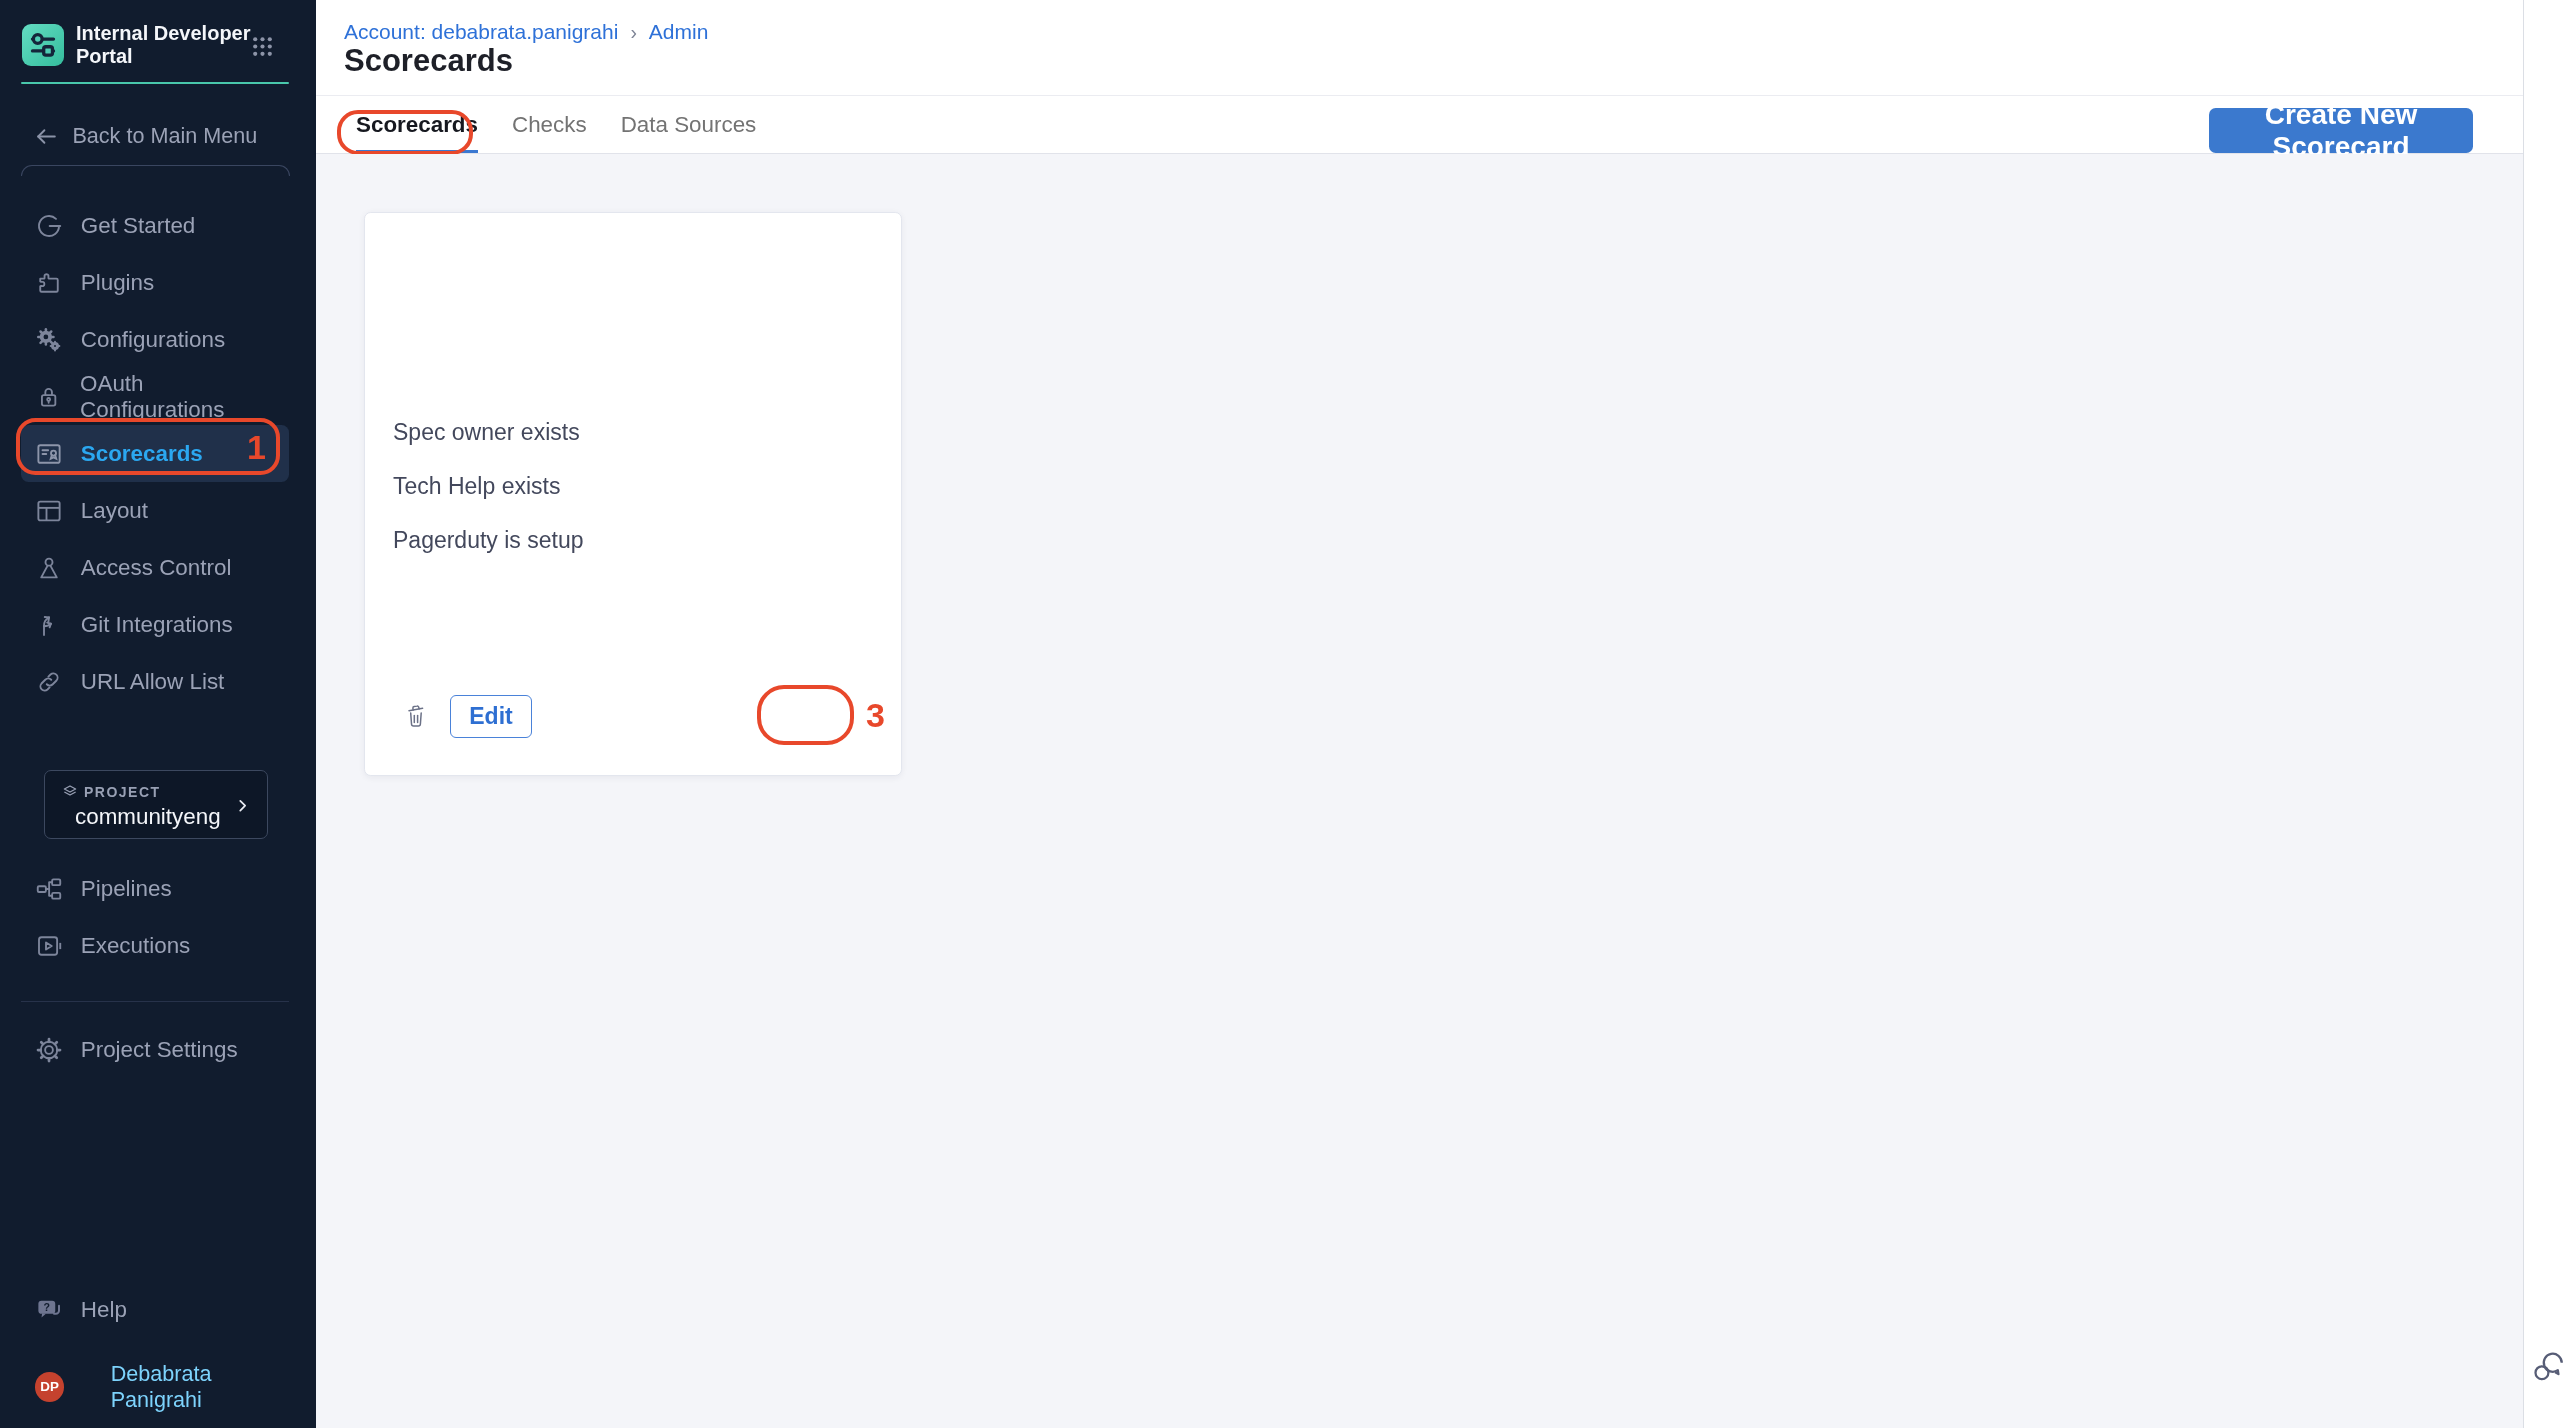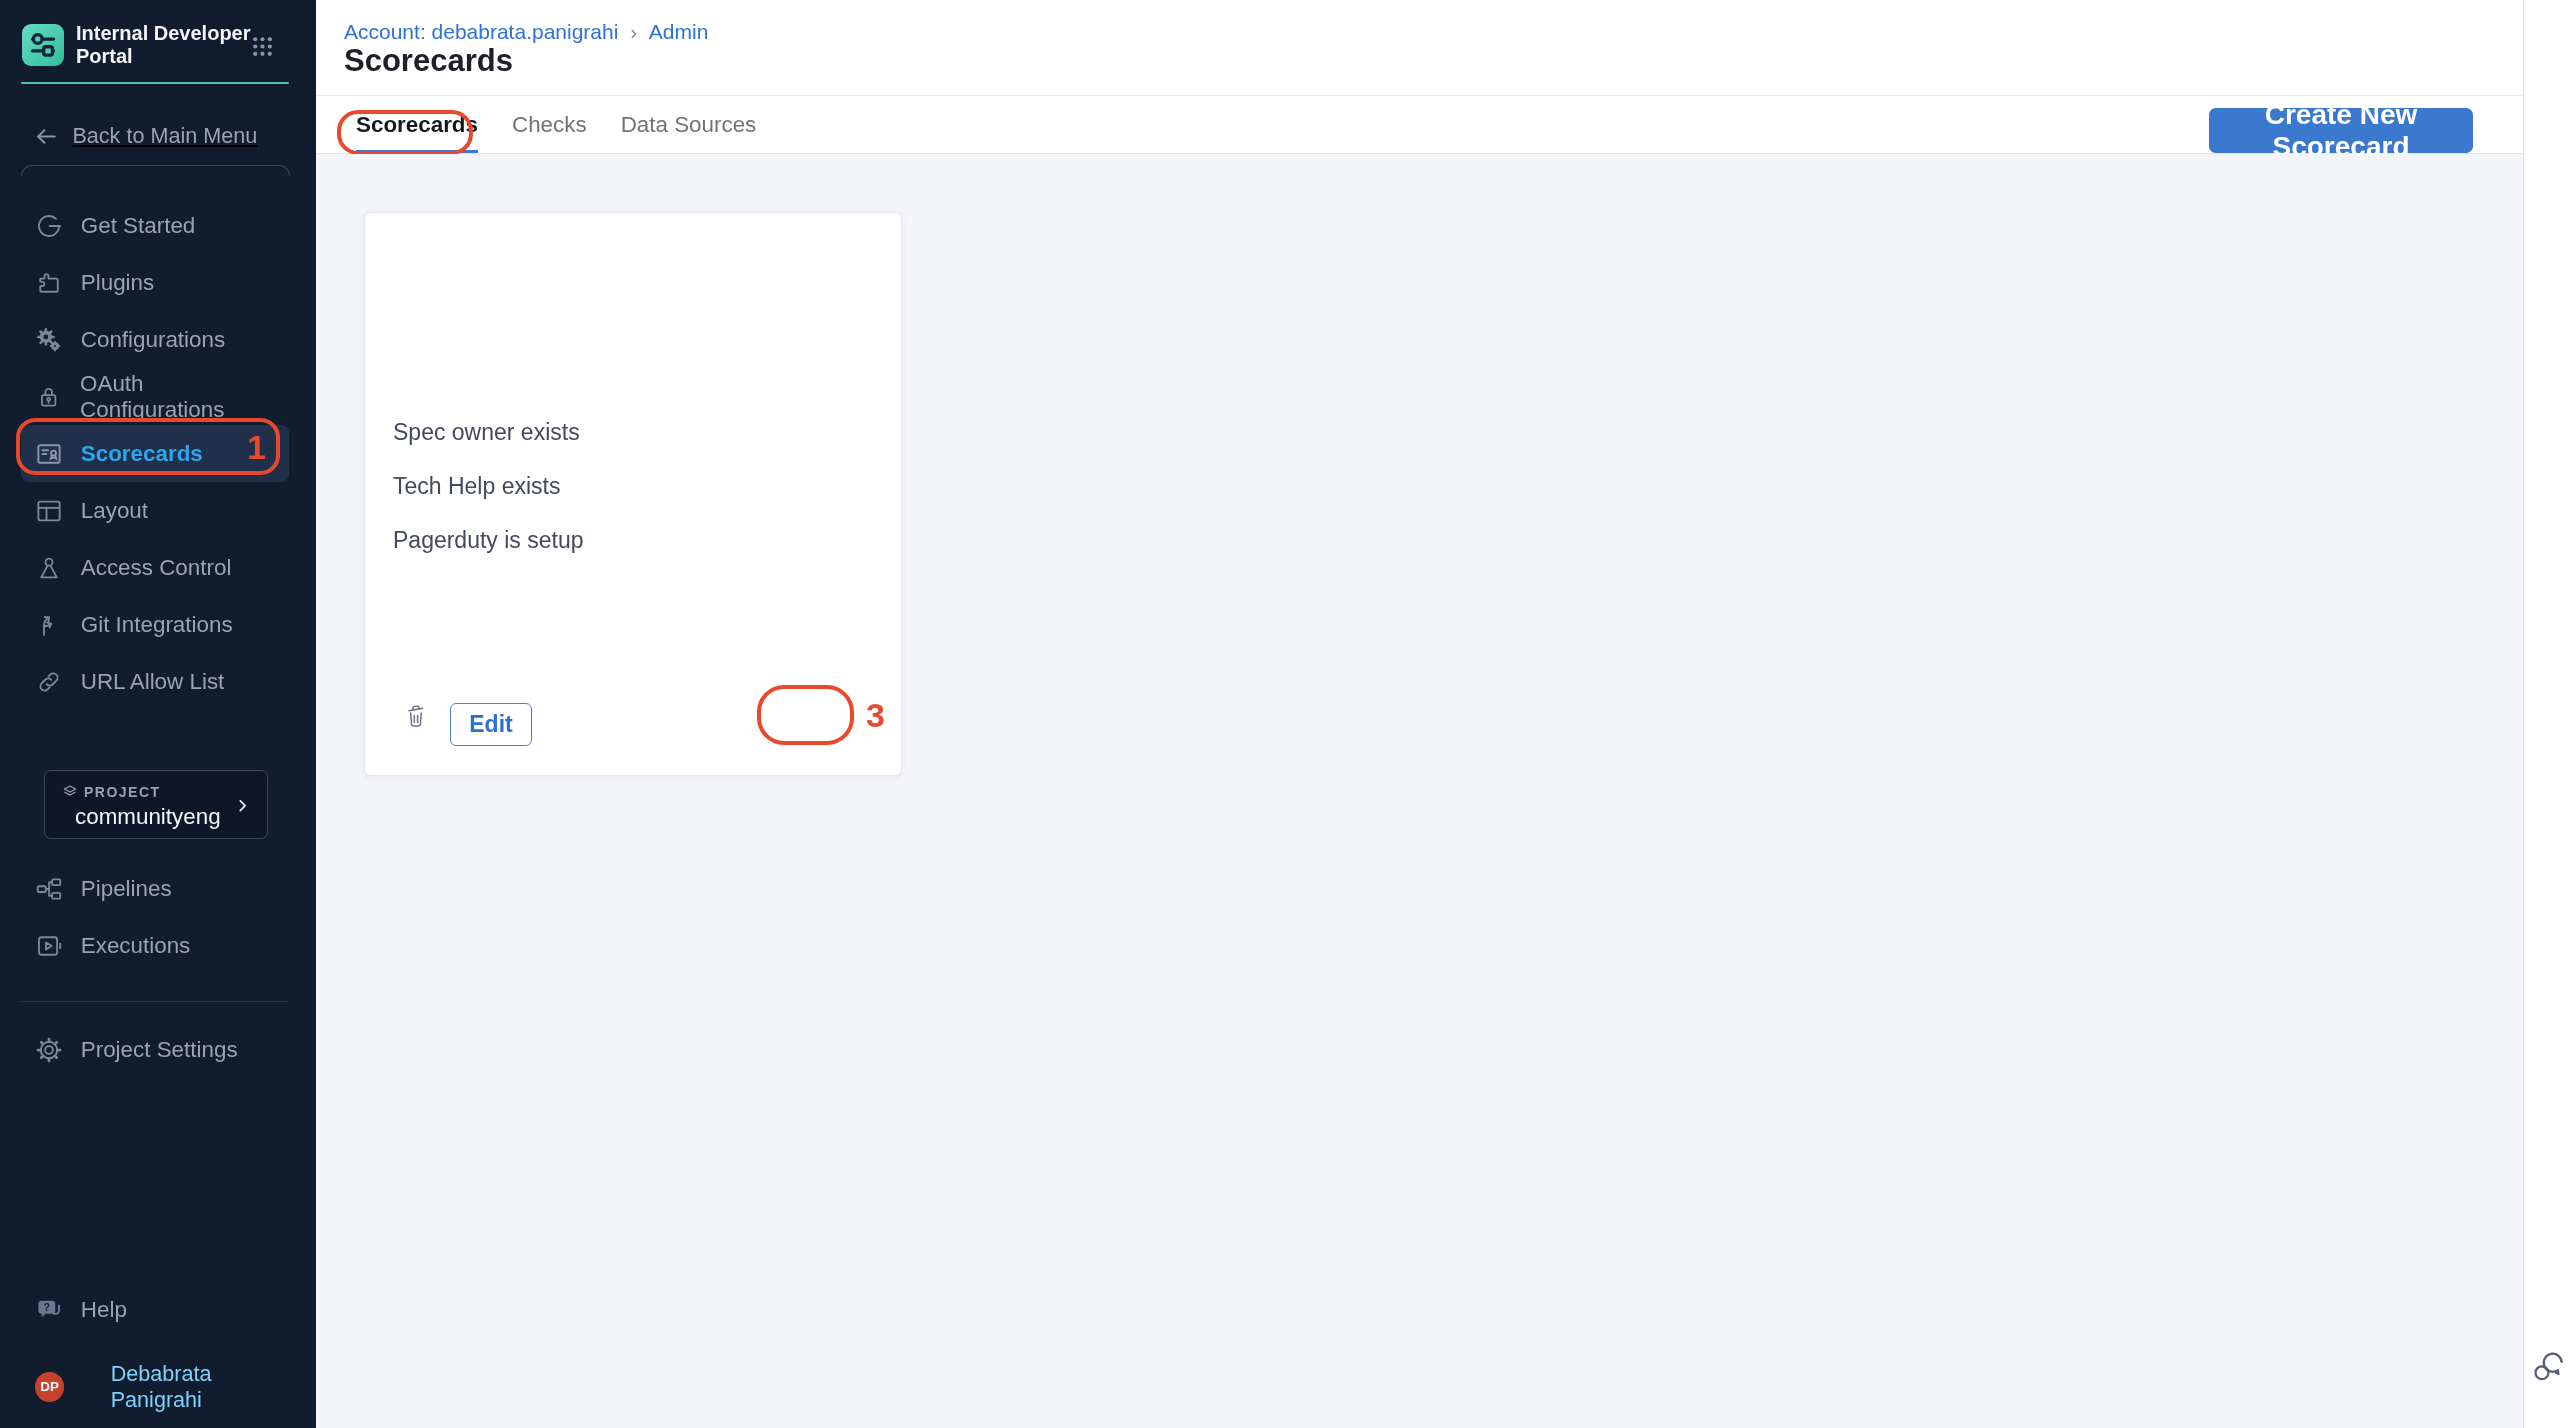--- a/index.html
+++ b/index.html
@@ -6,21 +6,21 @@
   #root{position:relative;width:2576px;height:1428px;overflow:hidden;
         font-family:"Liberation Sans","DejaVu Sans",sans-serif;-webkit-font-smoothing:antialiased;}
 
   
   #sidebar{position:absolute;left:0;top:0;width:316px;height:1428px;background:#111c2e;}
   .logo-sq{position:absolute;left:22.4px;top:24px;width:42px;height:42px;border-radius:9px;
            background:linear-gradient(135deg,#63dcc2,#35bd9d);}
   .logo-text{position:absolute;left:76px;top:21.6px;color:#f4f6fa;font-size:20px;font-weight:bold;line-height:23px;}
   .grid-dots{position:absolute;left:250px;top:34px;width:25px;height:25px;}
   .teal-rule{position:absolute;left:21px;top:82px;width:268px;height:2.2px;background:#49c7ab;border-radius:1.5px;}
-  .back-row{position:absolute;left:34px;top:121px;height:30px;display:flex;align-items:center;gap:13.4px;cursor:pointer;text-decoration:underline;}
+  .back-row{position:absolute;left:34px;top:121px;height:30px;display:flex;align-items:center;gap:13.4px;cursor:pointer;}
   .back-row span{color:#9ba2b6;font-size:21.6px;}
   .menu-cap{position:absolute;left:21px;top:165px;width:267px;height:10.4px;
             border:0.7px solid #3a4660;border-bottom:none;border-radius:12px 12px 0 0;}
   .menu{position:absolute;left:21px;top:197px;width:268px;}
   .m-item{height:57px;display:flex;align-items:center;gap:16.4px;padding-left:13.4px;box-sizing:border-box;cursor:pointer;}
   .m-item .lbl{color:#9ba2b6;font-size:22.4px;}
   .m-item.active{background:#20304a;border-radius:7.5px;}
   .m-item.active .lbl{color:#2ba7f0;font-weight:600;}
   .proj-box{position:absolute;left:44px;top:770px;width:224px;height:69px;border:0.7px solid #3c485f;
             border-radius:7px;background:rgba(7,14,26,.35);box-sizing:border-box;cursor:pointer;text-align:right;}
@@ -60,21 +60,21 @@
         border-radius:6.7px;box-sizing:border-box;box-shadow:0 1.5px 6px rgba(40,41,61,.06);}
   .card-hd{position:absolute;left:0;top:0;right:0;height:168px;background:#fafbfd;border-bottom:0.7px solid #eceef3;
            border-radius:6.7px 6.7px 0 0;}
   .card-title{position:absolute;left:28px;top:35px;font-size:26px;font-weight:600;color:#4d5268;}
   .status-badge{position:absolute;left:403px;top:26px;width:107px;height:45px;border-radius:7.5px;background:#e3f2da;
                 color:#53a653;font-size:20px;letter-spacing:0.7px;display:flex;align-items:center;justify-content:center;}
   .checks{position:absolute;left:28px;top:207px;}
   .checks p{margin:0 0 30px 0;font-size:23px;line-height:24px;color:#43485c;}
   .trash-btn{position:absolute;left:39px;top:484px;width:33px;height:36px;background:none;border:none;cursor:pointer;padding:0;}
   .edit-btn{position:absolute;left:85px;top:482px;width:82px;height:43px;background:#fff;border:1.5px solid #4a82d9;
-            border-radius:6px;color:#2e6fd2;font-size:23px;font-weight:600;cursor:pointer;font-family:inherit;margin-top:8px;}
+            border-radius:6px;color:#2e6fd2;font-size:23px;font-weight:600;cursor:pointer;font-family:inherit;}
 
   
   #rightstrip{position:absolute;left:2523px;top:0;width:53px;height:1428px;background:#fff;border-left:0.7px solid #dcdfe5;box-sizing:border-box;}
   .chat-fab{position:absolute;left:2531px;top:1349px;width:36px;height:36px;cursor:pointer;}
 
   
   .ann-box{position:absolute;border:4.5px solid #e8482b;background:transparent;pointer-events:none;}
   .ann-num{position:absolute;color:#e8482b;font-weight:bold;font-size:34px;pointer-events:none;}
   #ann1{left:16.4px;top:418px;width:256px;height:49px;border-radius:19.4px;}
   #ann1-num{left:247px;top:428px;}

